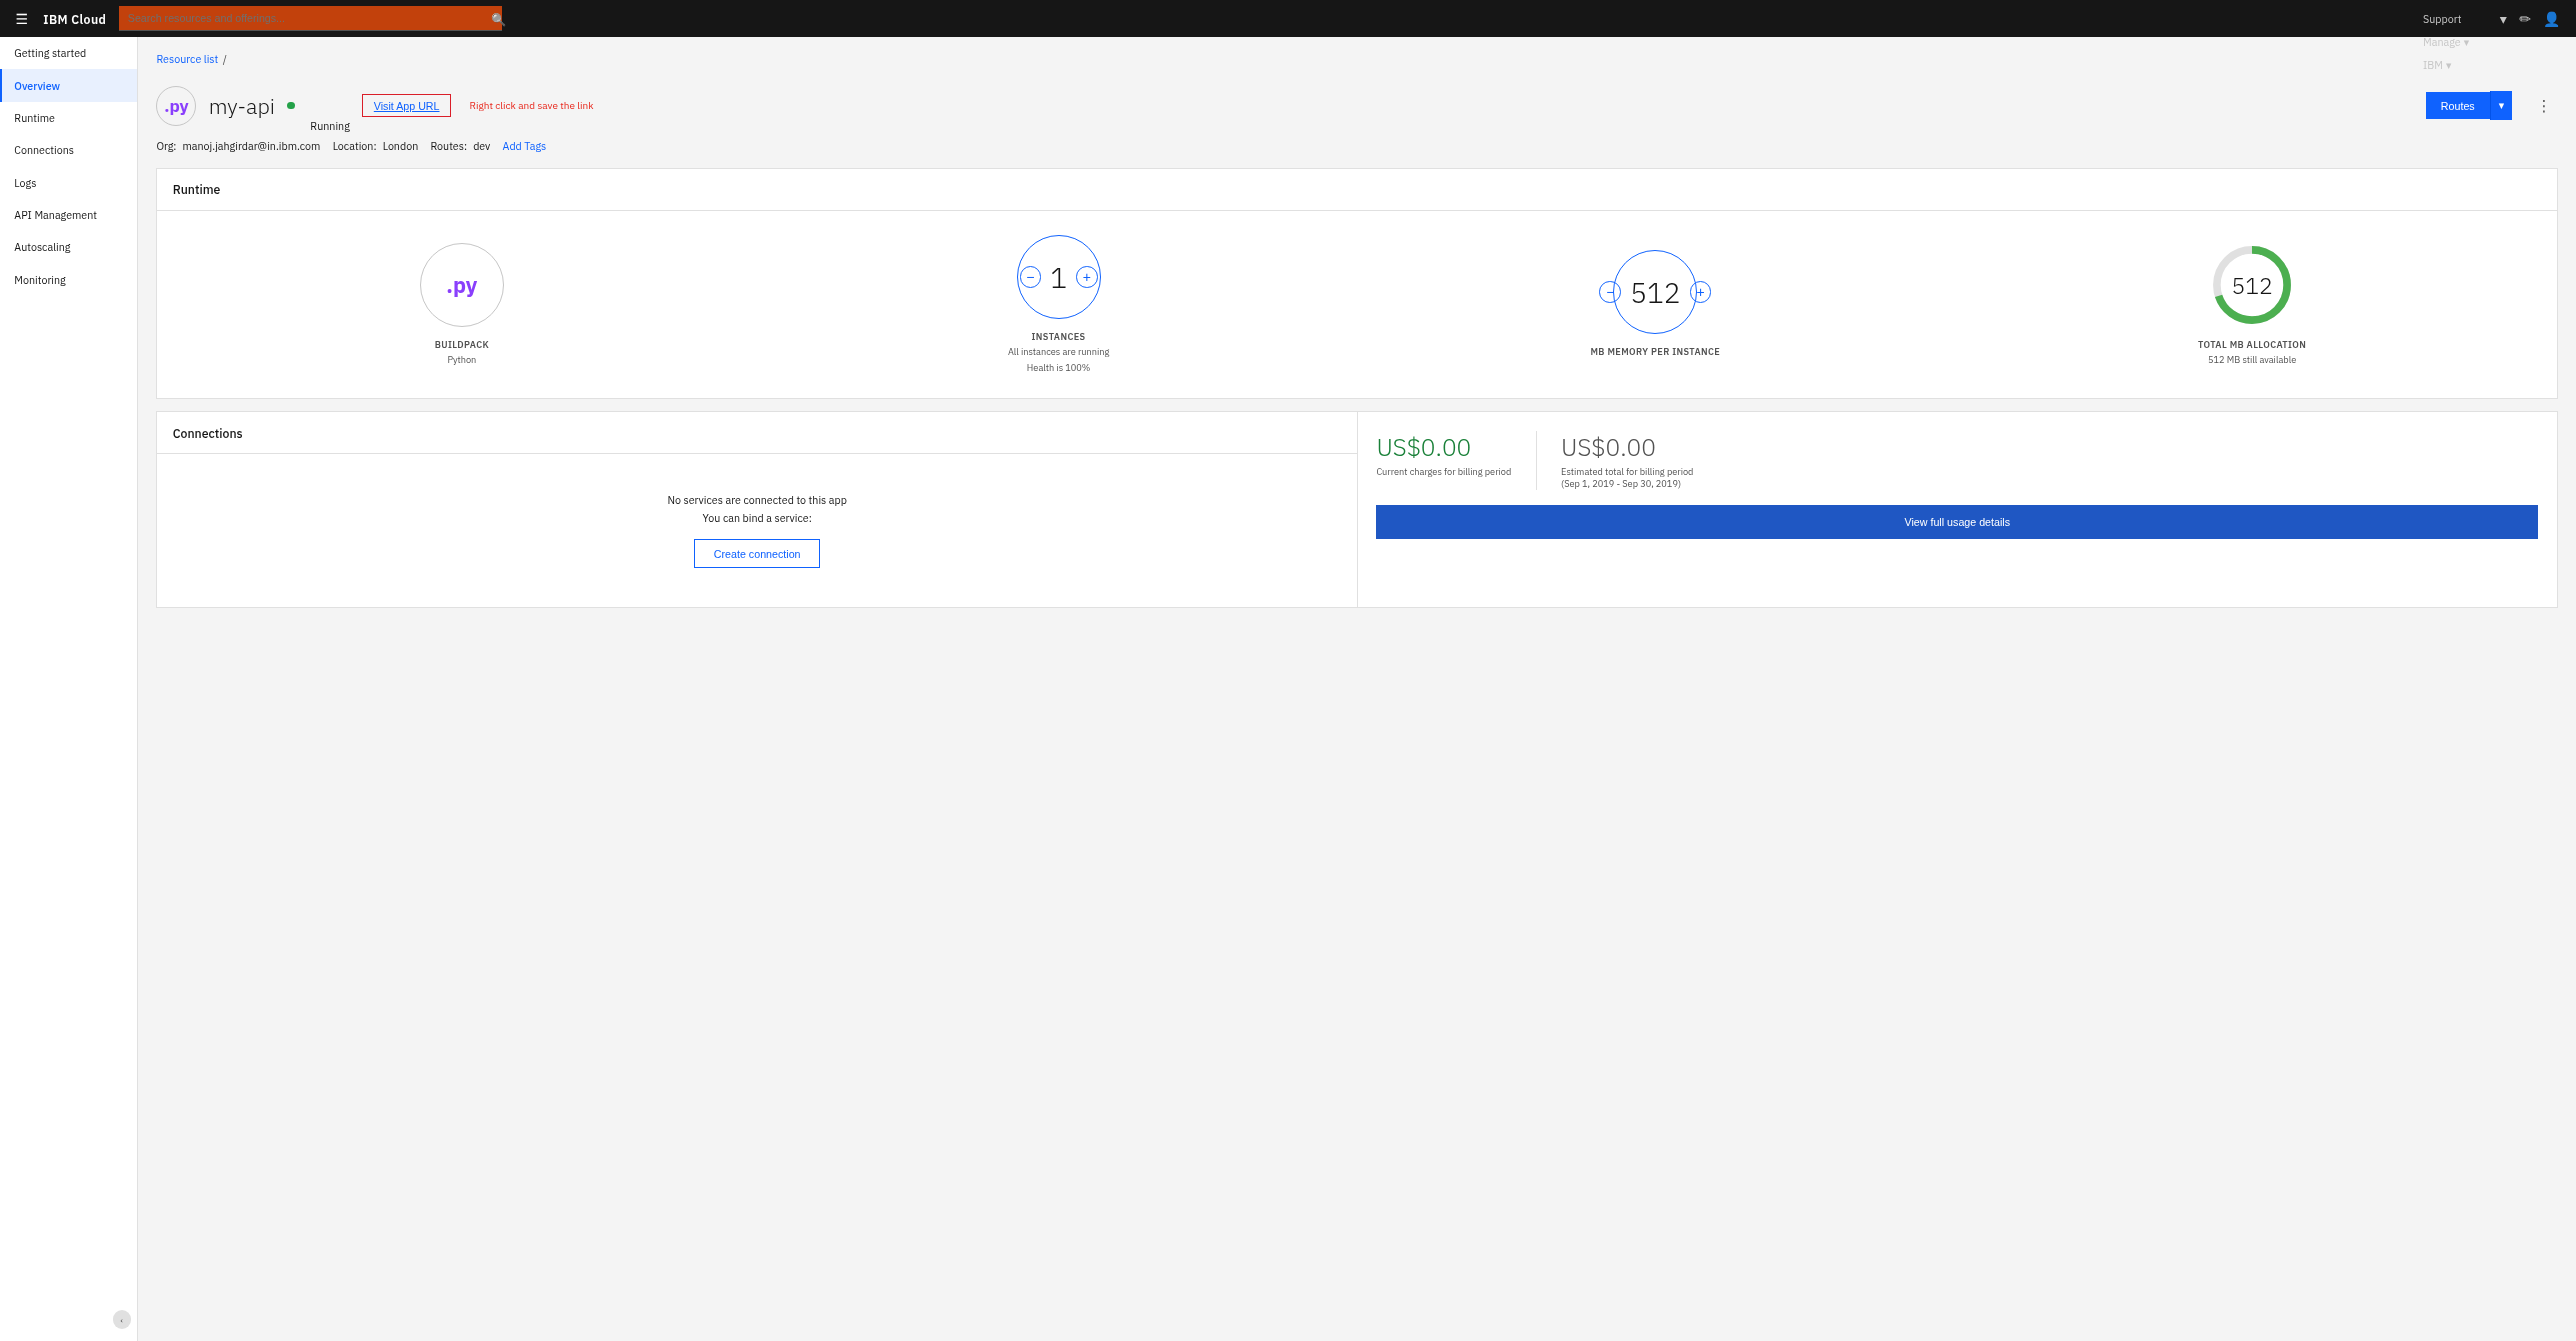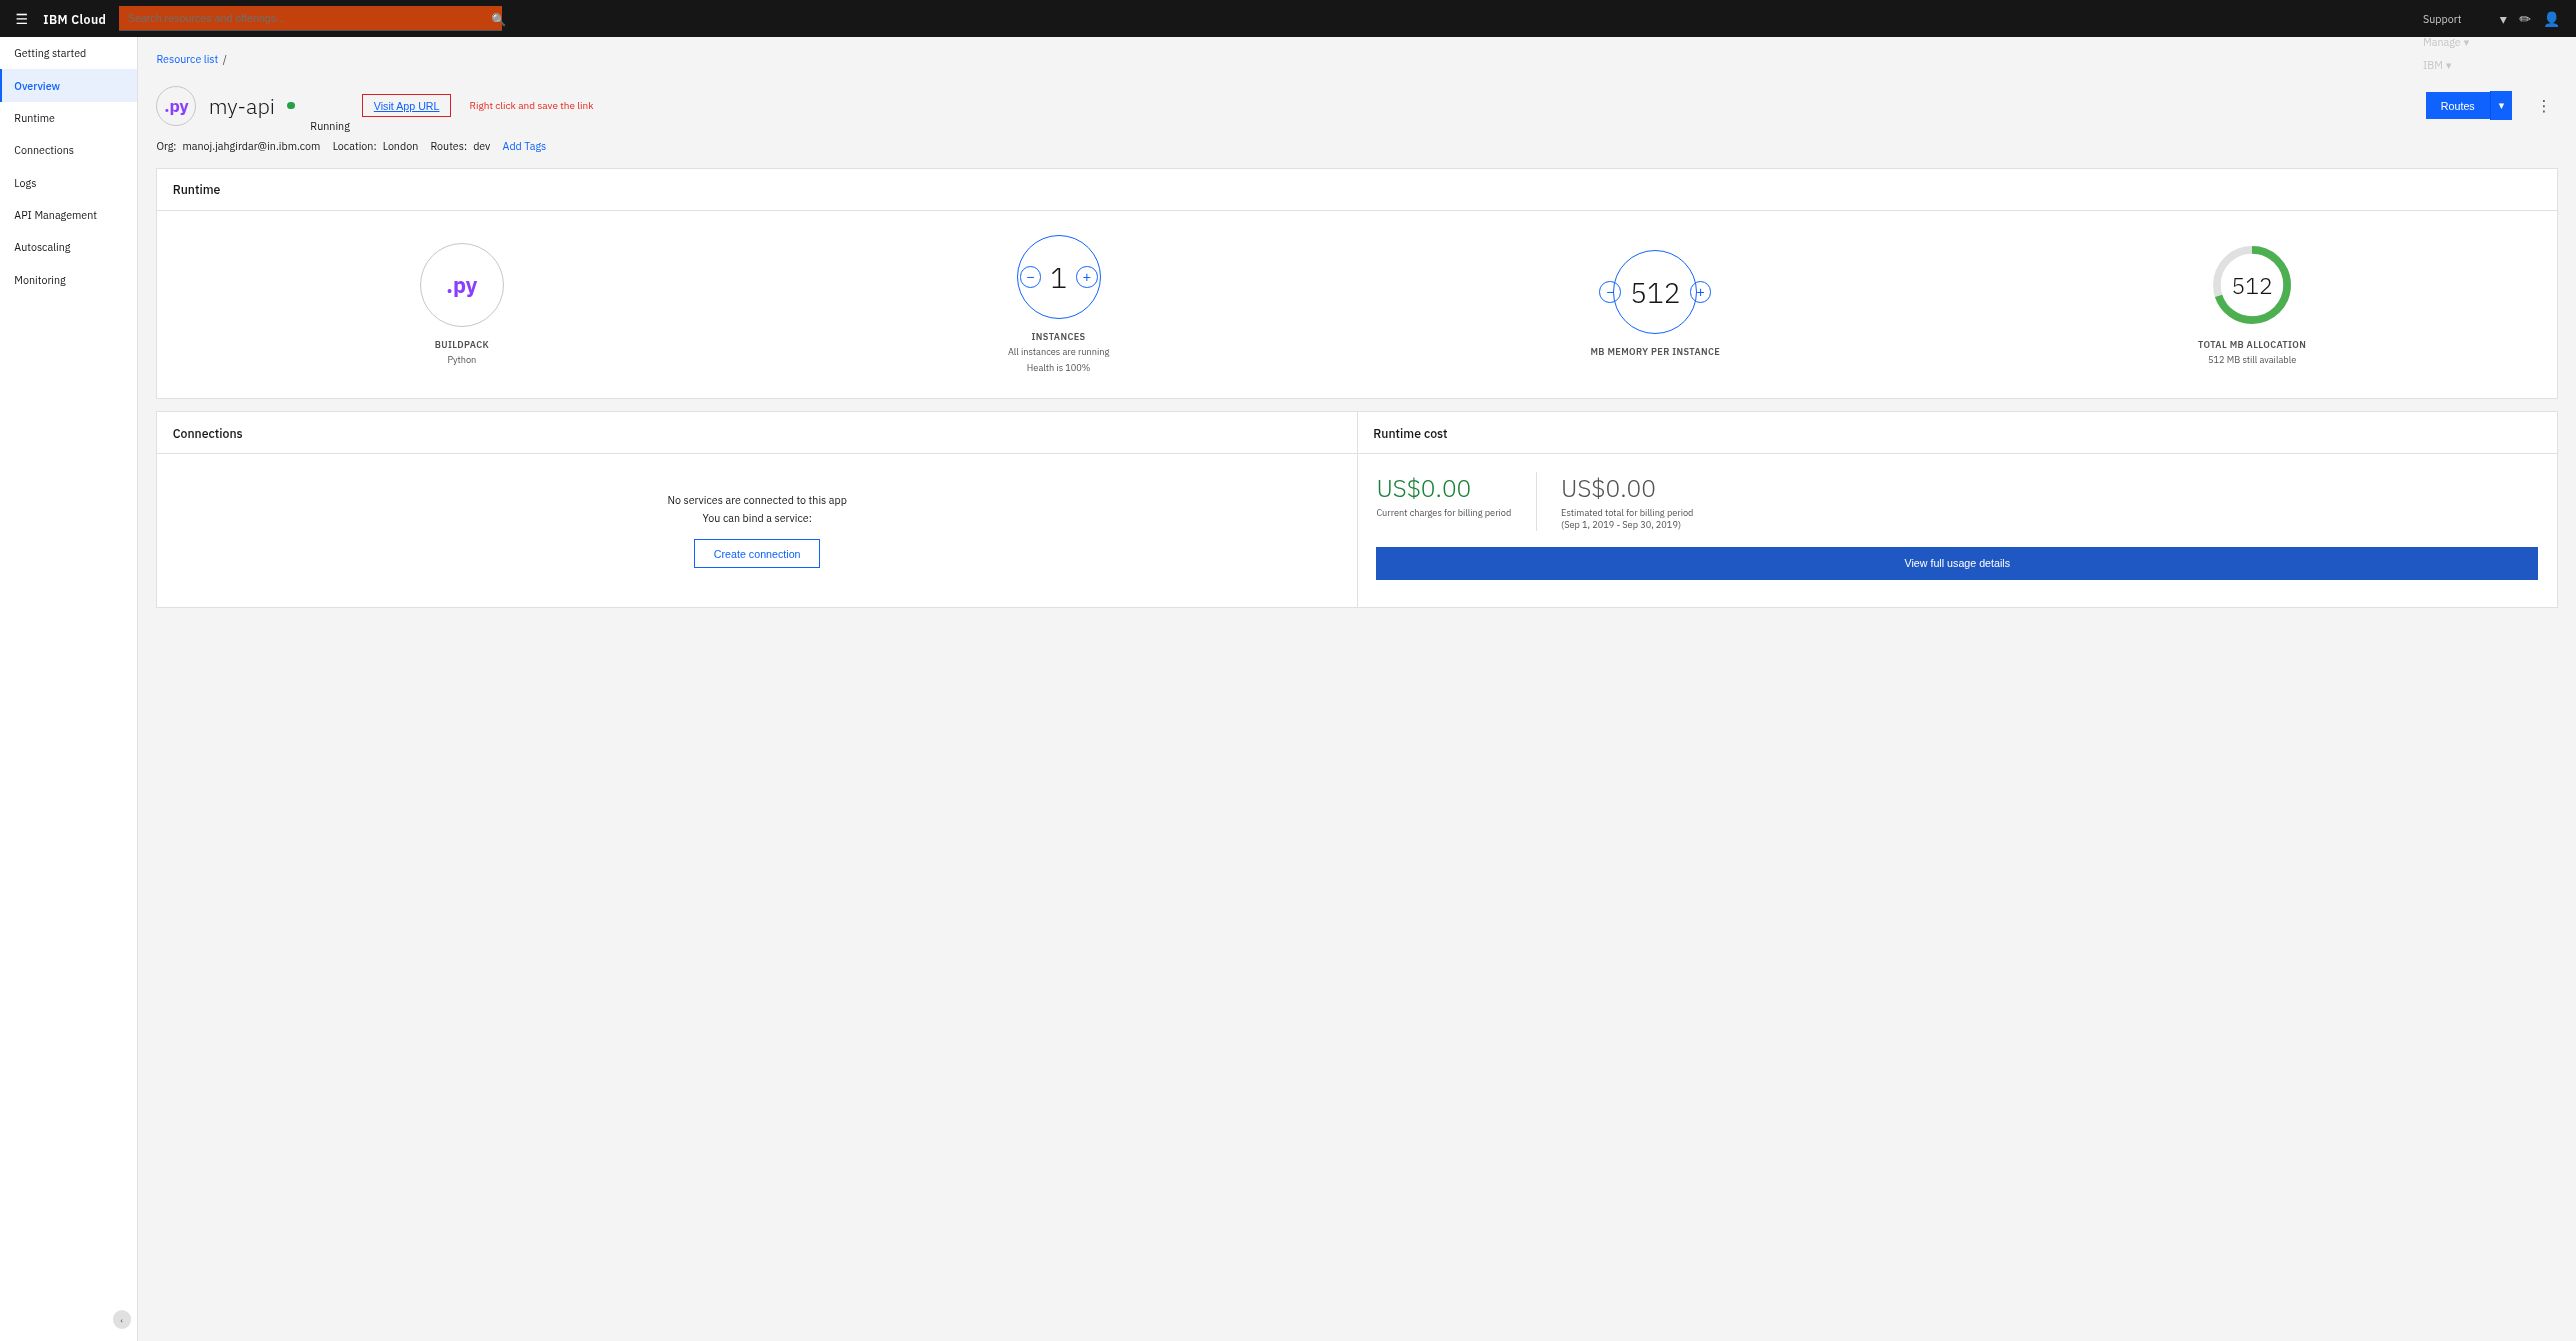--- a/index.html
+++ b/index.html
@@ -450,21 +450,20 @@
       <div class="connections-body">
         <div class="connections-text">
           <span>No services are connected to this app</span><br>
           <span>You can bind a service:</span>
         </div>
         <button class="create-conn-btn">Create connection</button>
       </div>
     </div>
 
     <div class="runtime-cost-card">
-      <div class="card-header">Runtime cost</div>
       <div class="runtime-cost-body">
         <div class="cost-row">
           <div>
             <div class="cost-amount">US$0.00</div>
             <div class="cost-label">Current charges for billing period</div>
           </div>
           <div class="cost-divider"></div>
           <div>
             <div class="cost-amount-gray">US$0.00</div>
             <div class="cost-label">Estimated total for billing period</div>

